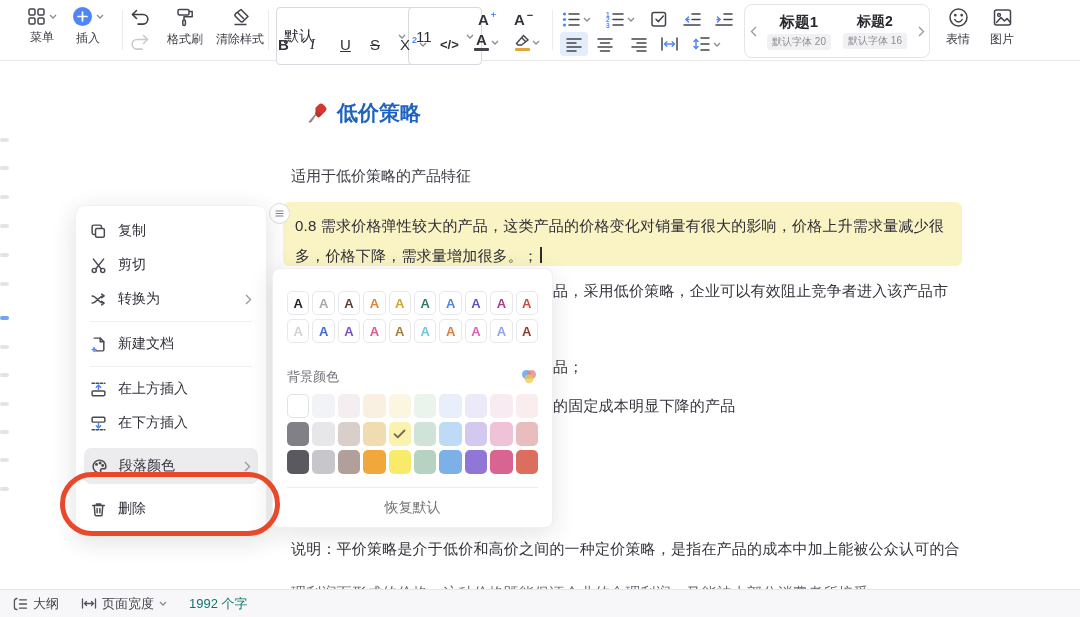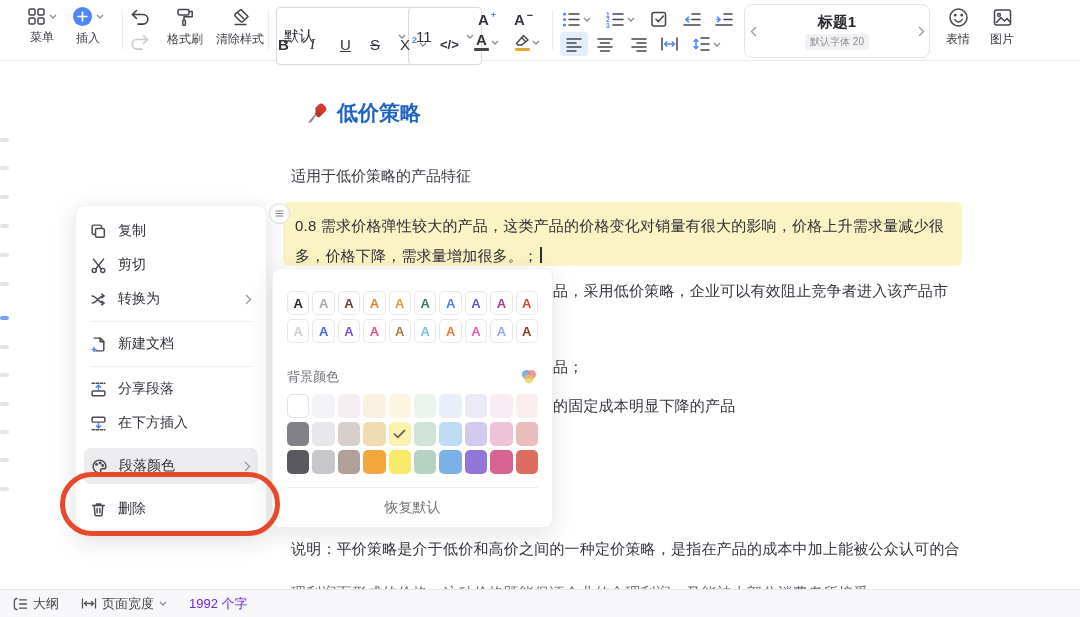--- a/index.html
+++ b/index.html
@@ -69,21 +69,21 @@
            font-weight:bold;font-size:13px;cursor:pointer;background:#fff}
   .bswatch{height:22px;border-radius:5px;cursor:pointer;display:grid;place-items:center;border:1px solid transparent}
   .panel-div{border-top:1px solid #ececef;margin-top:13px}
   .panel-reset{height:39px;display:grid;place-items:center;font-size:14px;color:#737373;cursor:pointer}
 
   
   .statusbar{position:absolute;left:0;right:0;bottom:0;height:27px;background:#f7f7f9;
              border-top:1px solid #e6e6e9;display:flex;align-items:center;gap:22px;padding:0 12px;
              font-size:13px;color:#41414a;z-index:6}
   .sb-item{display:flex;align-items:center;gap:5px;cursor:pointer}
-  .sb-count{color:#6d28d9}
+  .sb-count{color:#0f766e}
 </style>
 </head>
 <body>
 
 <div class="toolbar">
 
   <div class="tgroup" style="left:17px;top:7px;width:50px">
     <span class="irow">
       <span>
         <svg width="19" height="19" viewBox="0 0 19 19" fill="none" stroke="#44444c" stroke-width="1.5">
@@ -293,20 +293,24 @@
 
   <div class="gallery">
     <span class="gal-arrow">
       <svg width="7" height="11" viewBox="0 0 7 11" fill="none" stroke="#9a9aa2" stroke-width="1.4">
           <path d="M6 1 1.5 5.5 6 10"></path>
         </svg>
     </span>
     <span class="gal-item">
       <span class="gal-title">标题1</span>
       <span class="gal-badge">默认字体 20</span>
+    </span>
+    <span class="gal-item">
+      <span class="gal-title gal-title2">标题2</span>
+      <span class="gal-badge">默认字体 16</span>
     </span>
     <span class="gal-arrow">
       <svg width="7" height="11" viewBox="0 0 7 11" fill="none" stroke="#9a9aa2" stroke-width="1.4">
           <path d="M1 1l4.5 4.5L1 10"></path>
         </svg>
     </span>
   </div>
 
   <div class="tgroup" style="left:938px;top:7px;width:40px">
     <svg width="21" height="21" viewBox="0 0 21 21" fill="none" stroke="#44444c" stroke-width="1.5" stroke-linecap="round">
@@ -429,21 +433,21 @@
     </div>
     <div class="menu-divider"></div>
     <div class="menu-item">
       <span>
         <svg width="17" height="17" viewBox="0 0 16 16" fill="none" stroke="#4a4a52" stroke-width="1.4" stroke-linecap="round" stroke-linejoin="round">
           <rect x="2" y="9.3" width="12" height="4.5" rx="1"></rect>
           <path d="M2 2.2h12" stroke-dasharray="2.2 1.6"></path>
           <path d="M8 8V4M5.9 5.9 8 3.8l2.1 2.1" stroke="#4f86f7"></path>
         </svg>
       </span>
-      <span>分享段落</span>
+      <span>在上方插入</span>
     </div>
     <div class="menu-item">
       <span>
         <svg width="17" height="17" viewBox="0 0 16 16" fill="none" stroke="#4a4a52" stroke-width="1.4" stroke-linecap="round" stroke-linejoin="round">
           <rect x="2" y="2.2" width="12" height="4.5" rx="1"></rect>
           <path d="M2 13.8h12" stroke-dasharray="2.2 1.6"></path>
           <path d="M8 8v4M5.9 10.1 8 12.2l2.1-2.1" stroke="#4f86f7"></path>
         </svg>
       </span>
       <span>在下方插入</span>

